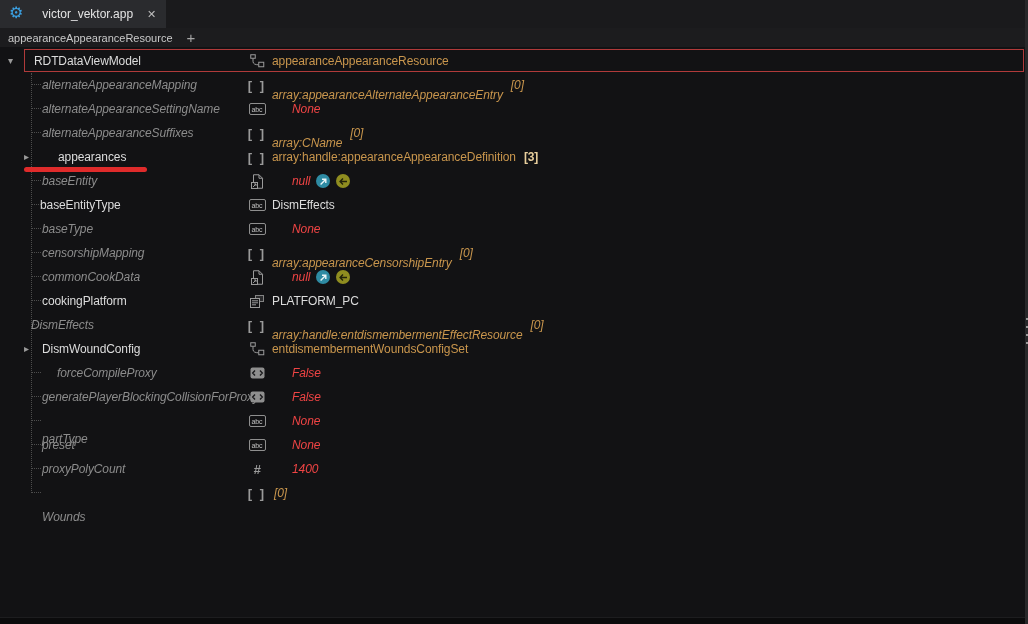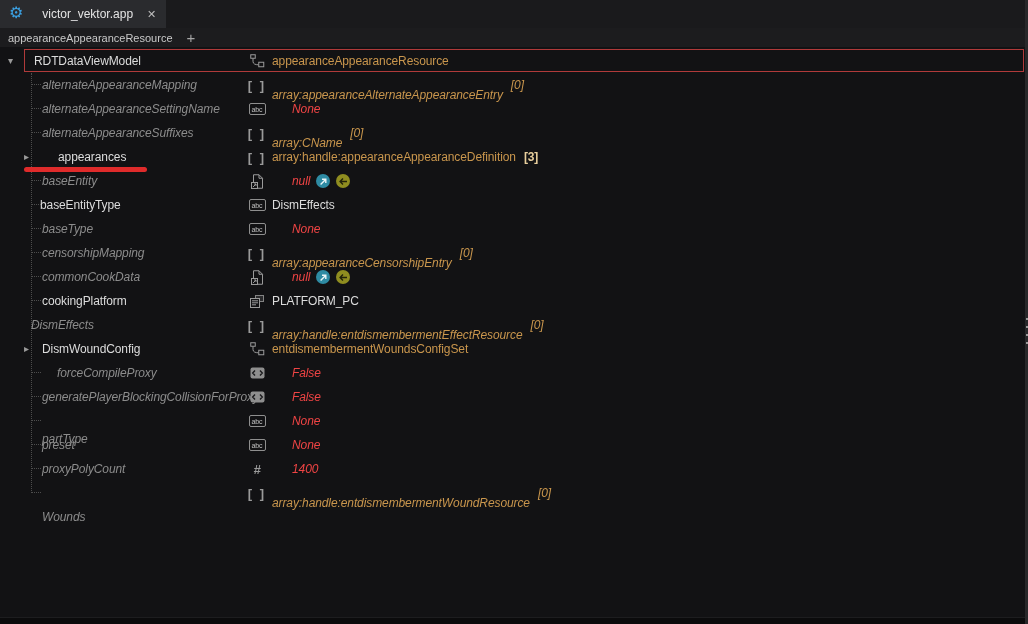--- a/index.html
+++ b/index.html
@@ -305,21 +305,20 @@
         <span class="vtext v-dim-italic">1400</span>
       </div>
     </div>
     <div class="row">
       <span class="stub"></span>
       <span class="pname dim" style="left: 42px; margin-top: 24px;">Wounds</span>
       <div class="vwrap">
         <span class="vicon">
           <span class="brk">[&nbsp;]</span>
         </span>
-        <span class="vtext v-orange-italic">array:handle:entdismembermentWoundResource</span>
         <span class="suf oi">[0]</span>
       </div>
     </div>
   </div>
 
 <div class="underline-anno"></div>
 
 <div class="rstrip"></div>
 <div class="grip">
     <i></i>

